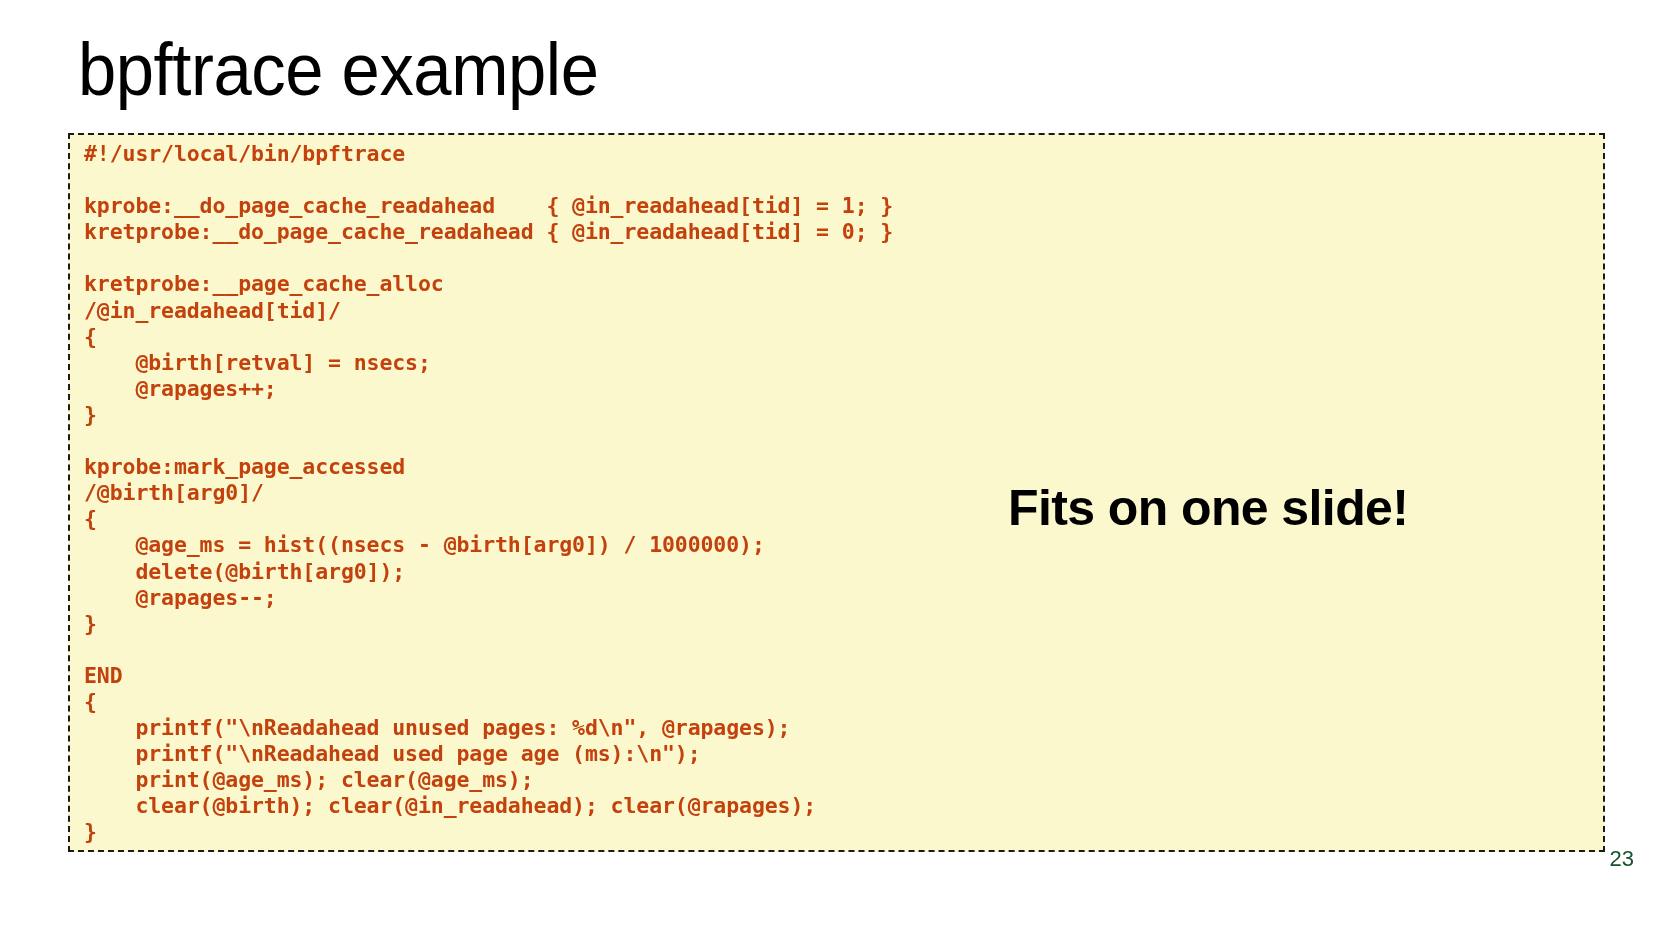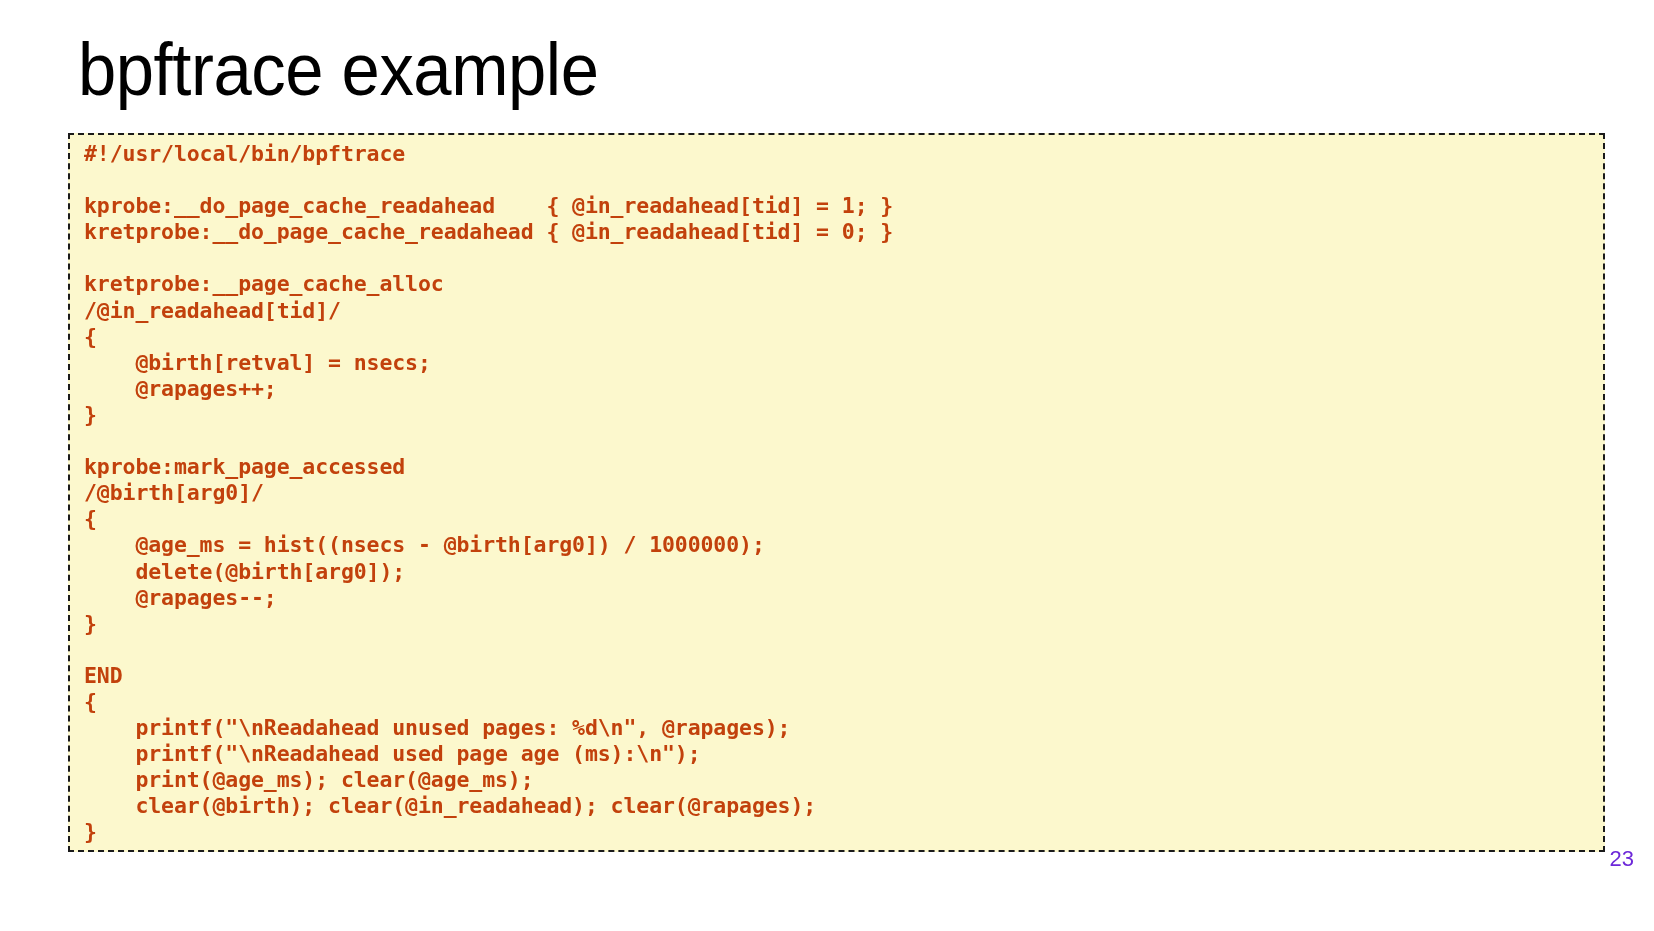--- a/index.html
+++ b/index.html
@@ -81,21 +81,21 @@
   }
 
   
   #page-number {
     position: absolute;
     right: 20px;
     top: 846px;
     font-family: "Liberation Sans", sans-serif;
     font-size: 22px;
     line-height: 26px;
-    color: #6d28d9;
+    color: #14532d;
     text-align: right;
   }
 </style>
 </head>
 <body>
 
 <div id="slide">
 
   <div id="slide-title">bpftrace example</div>
 
@@ -121,17 +121,18 @@
 }
 
 END
 {
     printf("\nReadahead unused pages: %d\n", @rapages);
     printf("\nReadahead used page age (ms):\n");
     print(@age_ms); clear(@age_ms);
     clear(@birth); clear(@in_readahead); clear(@rapages);
 }</pre>
 
+    <div id="callout">Fits on one slide!</div>
   </div>
 
   <div id="page-number">23</div>
 
 </div>
 
 </body></html>

